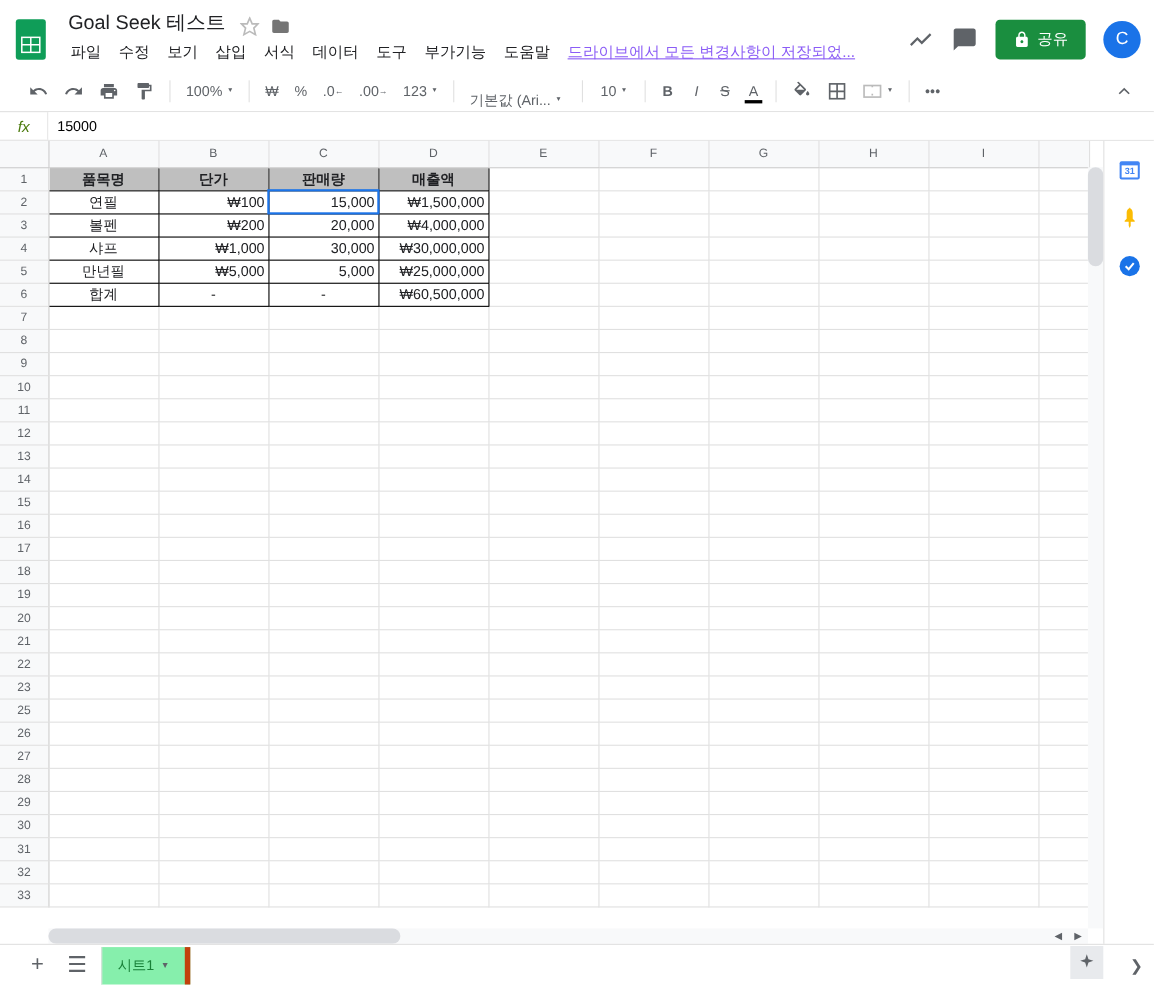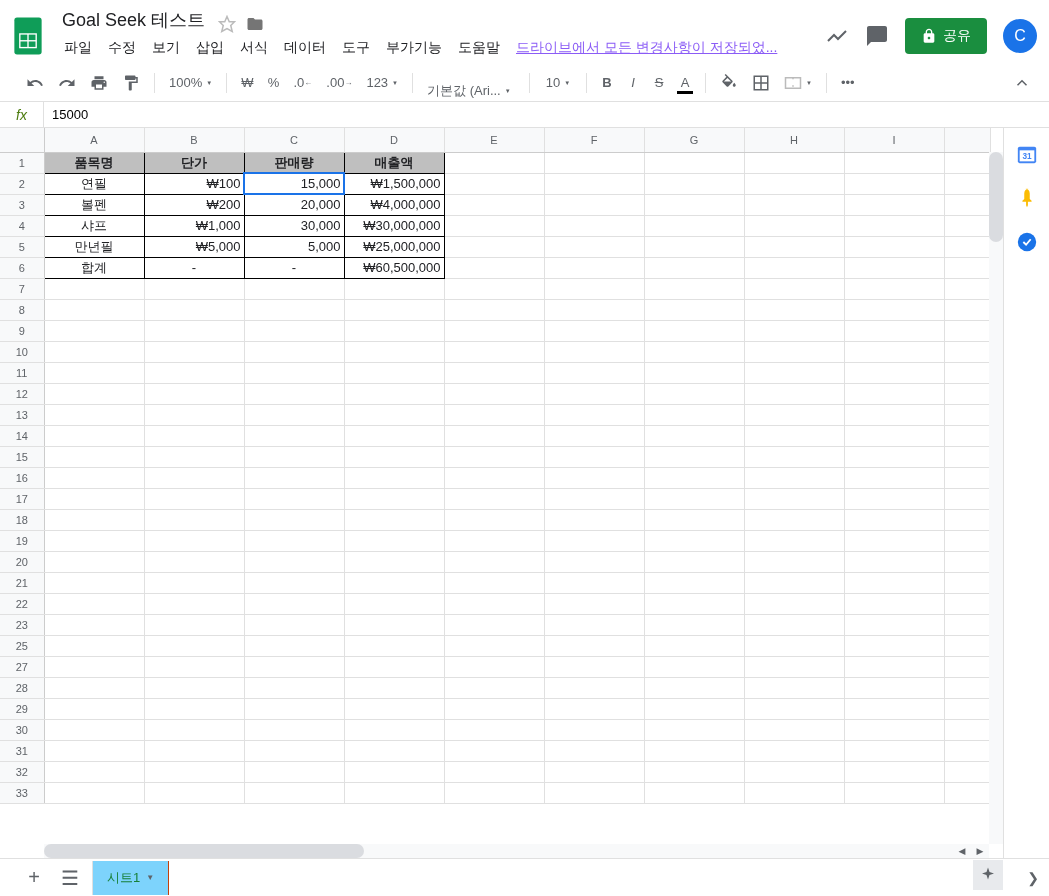--- a/index.html
+++ b/index.html
@@ -60,21 +60,21 @@
   .v-scroll { position:absolute; right:0; top:24px; width:14px; bottom:14px; background:#f8f9fa; }
   .v-thumb { position:absolute; top:0; width:100%; height:90px; background:#dadce0; border-radius:7px;}
   .h-scroll { position:absolute; bottom:0; left:44px; right:14px; height:14px; background:#f8f9fa; }
   .h-thumb { position:absolute; left:0; height:100%; width:320px; background:#dadce0; border-radius:7px;}
   .scroll-arrows { position:absolute; bottom:0; right:14px; display:flex; gap:0;}
   .scroll-arrow { width:18px; height:14px; display:flex; align-items:center; justify-content:center; font-size:9px; color:#5f6368; cursor:pointer;}
   
   
   .sheet-bar { height:38px; border-top:1px solid #e0e0e0; display:flex; align-items:center; padding:0 40px 0 20px; gap:8px; position:relative;}
   .sheet-btn { width:28px; height:28px; display:flex; align-items:center; justify-content:center; color:#5f6368; cursor:pointer; font-size:20px;}
-  .sheet-tab { padding:8px 14px; border-right:1px solid #c2410c; border-left:1px solid #e0e0e0; display:flex; align-items:center; gap:6px; font-size:13px; color:#188038; cursor:pointer; background:#7dd3fc; box-shadow:inset 0 -2px 0 transparent;}
+  .sheet-tab { padding:8px 14px; border-right:5px solid #c2410c; border-left:1px solid #e0e0e0; display:flex; align-items:center; gap:6px; font-size:13px; color:#188038; cursor:pointer; background:#86efac; box-shadow:inset 0 -2px 0 transparent;}
   .sheet-tab.active { font-weight:500;}
   .explore { position:absolute; right:46px; bottom:6px; width:30px; height:30px; background:#e8eaed; display:flex; align-items:center; justify-content:center; cursor:pointer;}
   .side-chevron { position:absolute; right:10px; bottom:10px; color:#5f6368; font-size:14px; cursor:pointer;}
 </style>
 </head>
 <body>
 
 <div class="header">
   <div class="logo">
     <svg class="logo-svg" viewBox="0 0 44 58">
@@ -532,20 +532,33 @@
             <td class="cell cC"></td>
             <td class="cell cD"></td>
             <td class="cell cE"></td>
             <td class="cell cF"></td>
             <td class="cell cG"></td>
             <td class="cell cH"></td>
             <td class="cell cI"></td>
             <td class="cell cJ"></td>
           </tr>
           <tr>
+            <th class="row-h">26</th>
+            <td class="cell cA"></td>
+            <td class="cell cB"></td>
+            <td class="cell cC"></td>
+            <td class="cell cD"></td>
+            <td class="cell cE"></td>
+            <td class="cell cF"></td>
+            <td class="cell cG"></td>
+            <td class="cell cH"></td>
+            <td class="cell cI"></td>
+            <td class="cell cJ"></td>
+          </tr>
+          <tr>
             <th class="row-h">27</th>
             <td class="cell cA"></td>
             <td class="cell cB"></td>
             <td class="cell cC"></td>
             <td class="cell cD"></td>
             <td class="cell cE"></td>
             <td class="cell cF"></td>
             <td class="cell cG"></td>
             <td class="cell cH"></td>
             <td class="cell cI"></td>

